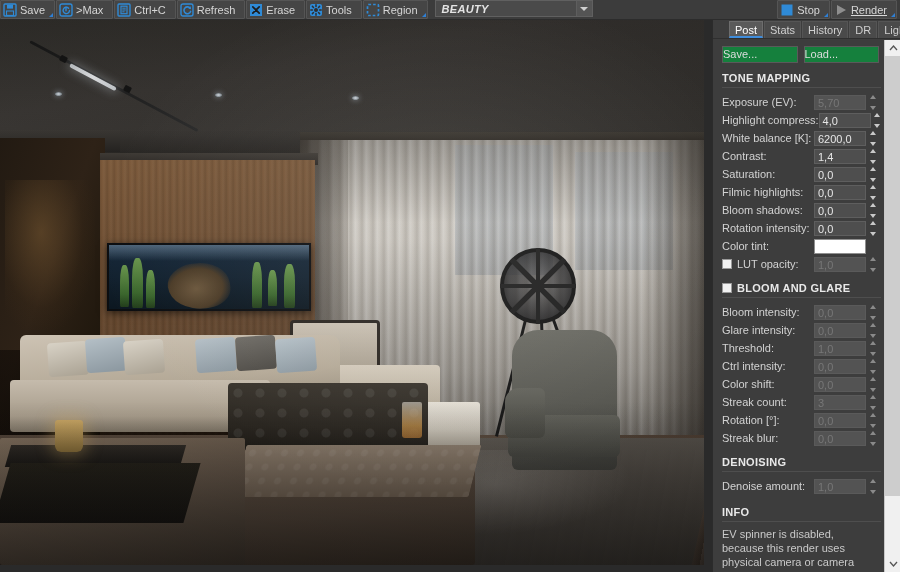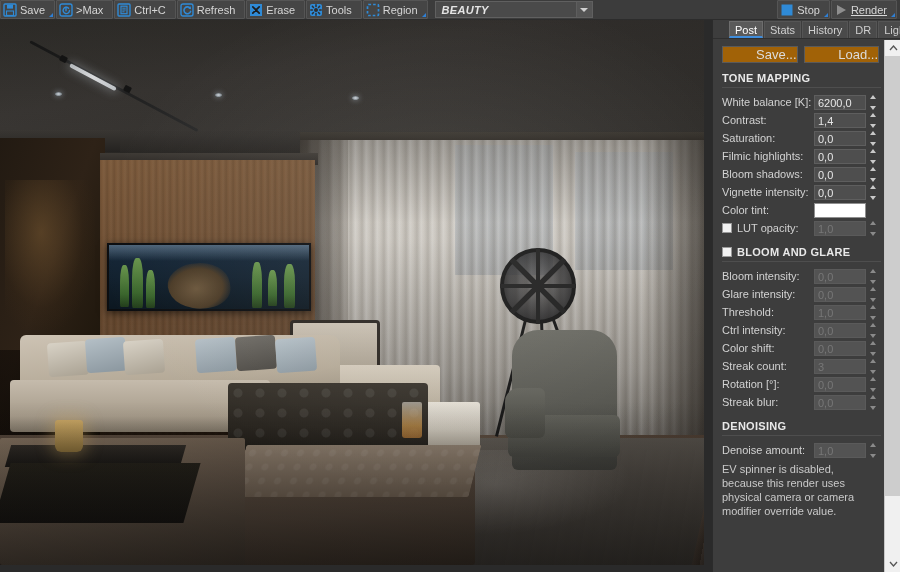--- a/index.html
+++ b/index.html
@@ -13,21 +13,21 @@
     color: #d8d8d8;
     -webkit-font-smoothing: antialiased;
   }
   #app { position: relative; width: 900px; height: 572px; }
 
   
   #toolbar {
     position: absolute; left: 0; top: 0; width: 900px; height: 20px;
     background: #3c3c3c;
     border-bottom: 1px solid #2c2c2c;
-    display: flex; align-items: center;
+    display: flex; align-items: flex-start;
   }
   .tb-btn {
     height: 19px; display: flex; align-items: center;
     padding: 0 5px 0 2px; margin-right: 1px;
     background: #454545;
     border: 1px solid #555;
     border-radius: 1px;
     position: relative;
     cursor: pointer;
     white-space: nowrap;
@@ -399,23 +399,23 @@
   }
 
   #panel-body {
     position: absolute; left: 0; top: 20px;
     width: 172px; height: 532px;
     padding: 6px 4px 0 9px;
     overflow: hidden;
   }
   .io-row { display: flex; gap: 6px; margin-bottom: 9px; padding-right: 2px; }
   .io-btn {
-    flex: 1; height: 17px; line-height: 15px; text-align: right;
-    background: #a16207; border: 1px solid #5a5a5a;
-    color: #dcdcdc; font-size: 13px; cursor: pointer;
+    flex: 1; height: 17px; line-height: 15px; text-align: left;
+    background: #15803d; border: 1px solid #5a5a5a;
+    color: #dcdcdc; font-size: 11px; cursor: pointer;
   }
 
   .sect {
     font-size: 11px; font-weight: bold; color: #e8e8e8;
     letter-spacing: .3px;
     padding-bottom: 3px; margin-bottom: 5px; margin-top: 2px;
     border-bottom: 1px solid #4e4e4e;
     display: flex; align-items: center; gap: 5px;
     padding-right: 6px;
   }
@@ -695,21 +695,37 @@
 
       <div class="io-row">
         <div class="io-btn">Save...</div>
         <div class="io-btn">Load...</div>
       </div>
 
       <div class="sect">
         <span>TONE MAPPING</span>
       </div>
 
-
+      <div class="row">
+        <span class="lbl">Exposure (EV):</span>
+        <span class="field dis">5,70</span>
+        <span class="spin dis">
+            <i class="up"></i>
+            <i class="dn"></i>
+          </span>
+      </div>
+
+      <div class="row">
+        <span class="lbl">Highlight compress:</span>
+        <span class="field">4,0</span>
+        <span class="spin">
+            <i class="up"></i>
+            <i class="dn"></i>
+          </span>
+      </div>
 
       <div class="row">
         <span class="lbl">White balance [K]:</span>
         <span class="field">6200,0</span>
         <span class="spin">
             <i class="up"></i>
             <i class="dn"></i>
           </span>
       </div>
 
@@ -743,21 +759,21 @@
       <div class="row">
         <span class="lbl">Bloom shadows:</span>
         <span class="field">0,0</span>
         <span class="spin">
             <i class="up"></i>
             <i class="dn"></i>
           </span>
       </div>
 
       <div class="row">
-        <span class="lbl">Vignette intensity:</span>
+        <span class="lbl">Rotation intensity:</span>
         <span class="field">0,0</span>
         <span class="spin">
             <i class="up"></i>
             <i class="dn"></i>
           </span>
       </div>
 
       <div class="row">
         <span class="lbl">Color tint:</span>
         <span class="swatch" style="background: rgb(255, 255, 255);"></span>
@@ -860,20 +876,23 @@
 
       <div class="row">
         <span class="lbl">Denoise amount:</span>
         <span class="field dis">1,0</span>
         <span class="spin dis">
             <i class="up"></i>
             <i class="dn"></i>
           </span>
       </div>
 
+      <div class="sect" style="margin-top:11px;">
+        <span>INFO</span>
+      </div>
       <div class="info-txt">EV spinner is disabled, because this render uses physical camera or camera modifier override value.</div>
     </div>
 
     <div id="scroll">
       <div class="sb-arrow">
         <svg width="9" height="6" viewBox="0 0 9 6">
             <path d="M1 5l3.5-4L8 5" fill="none" stroke="#555" stroke-width="1.3"></path>
           </svg>
       </div>
       <div id="sb-thumb"></div>

